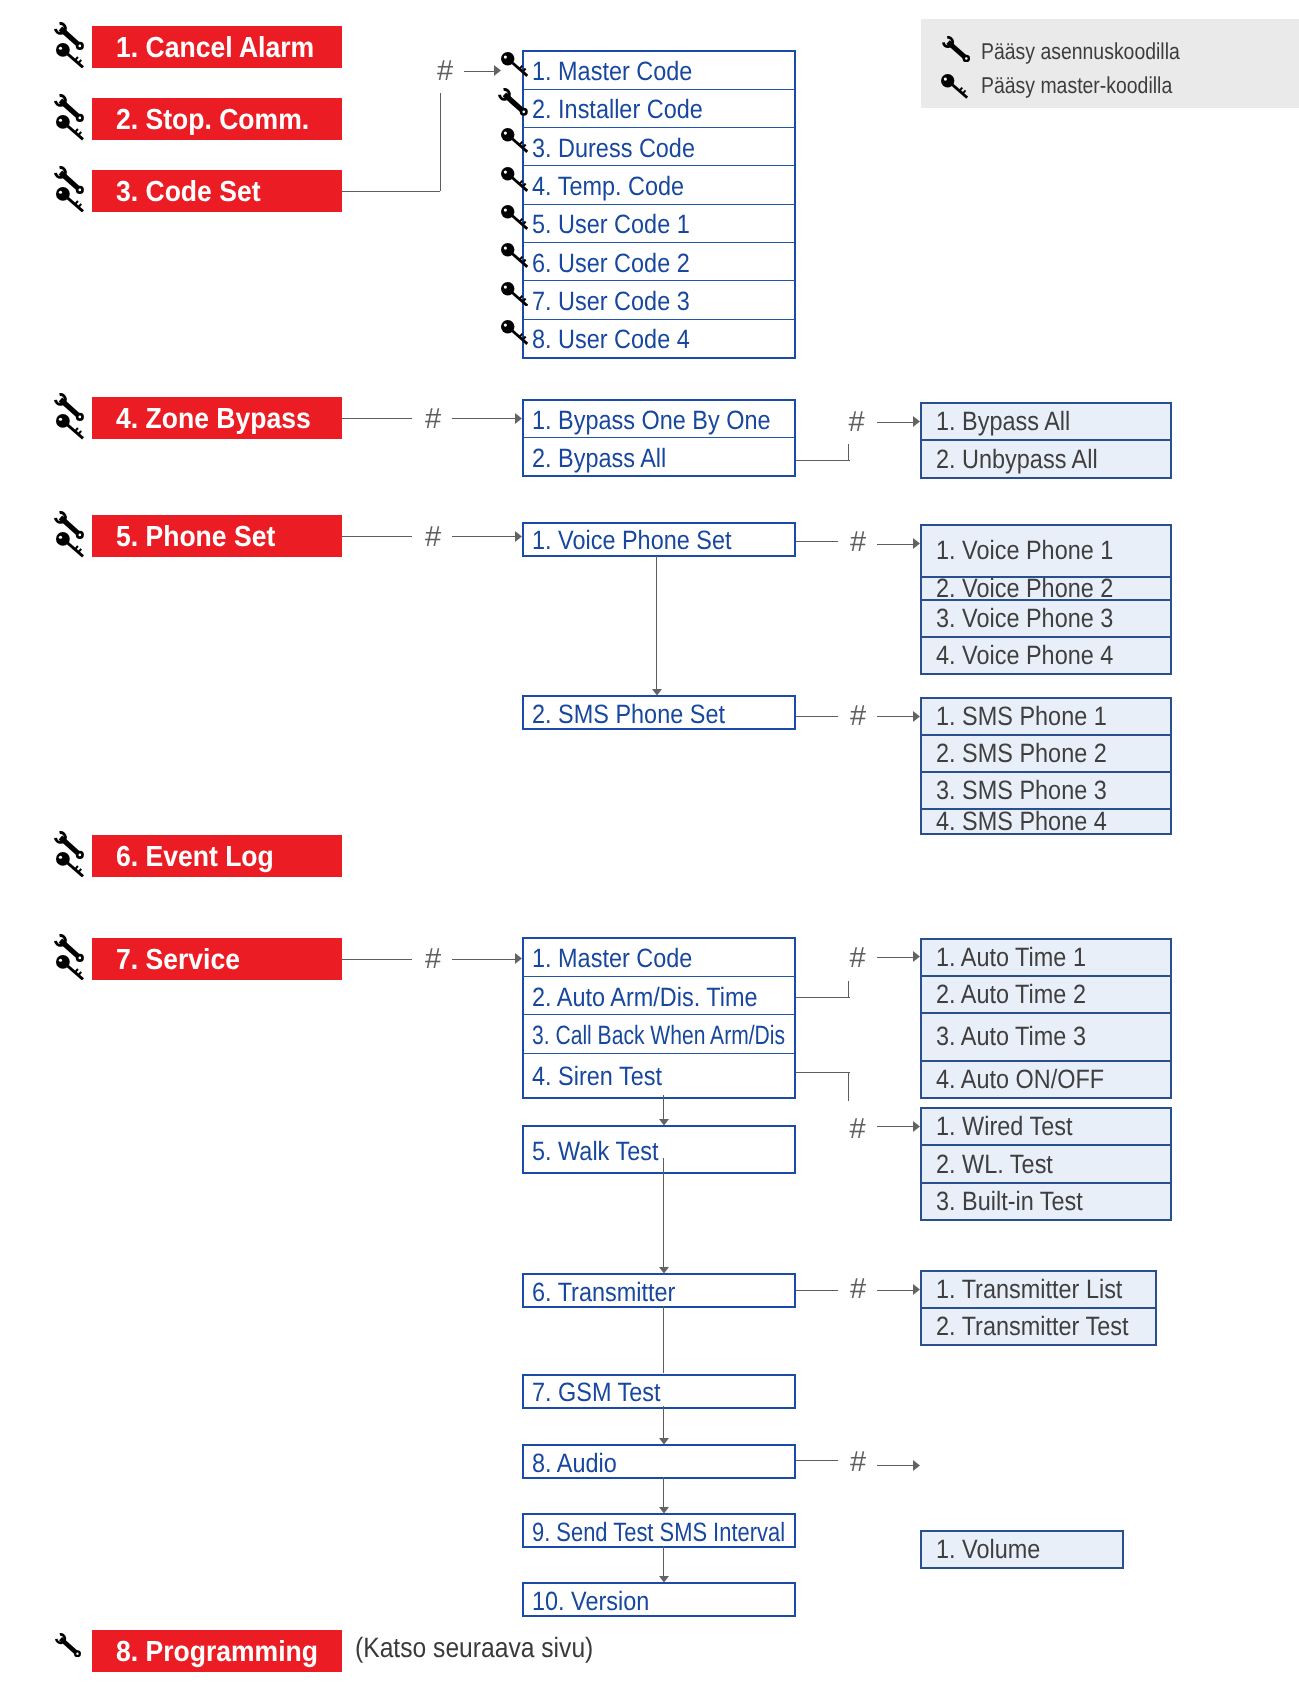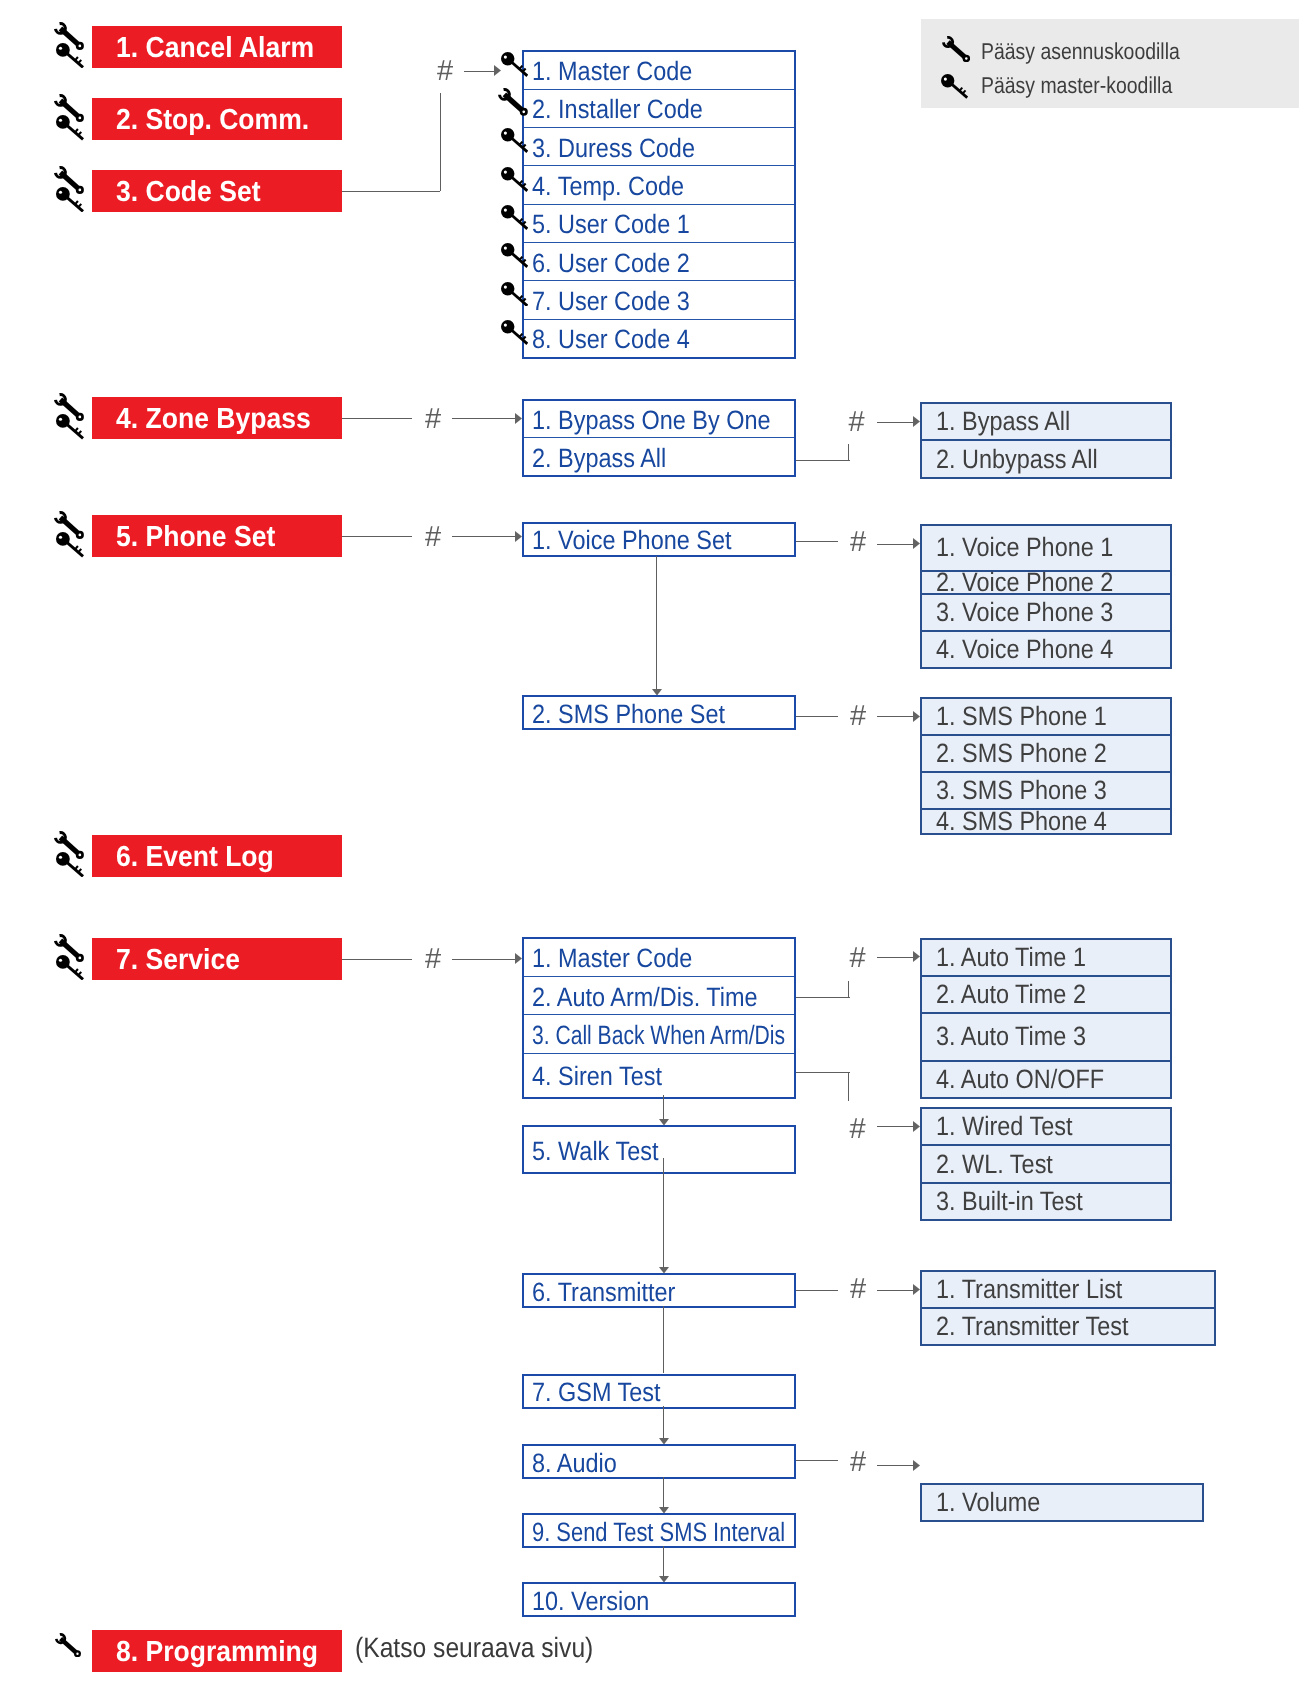--- a/index.html
+++ b/index.html
@@ -224,21 +224,21 @@
         <span style="transform: scaleX(0.885);">1. Voice Phone Set</span>
       </div>
     </div>
 <div class="h" style="left:342.0px;top:536.0px;width:70.0px"></div>
 <div class="hash" style="left:425.0px;top:523.3px"><span>#</span></div>
 <div class="h" style="left:452.0px;top:536.0px;width:64.5px"></div>
     <svg class="arrow" style="left:515.4px;top:530.5px;width:7px;height:11px" viewBox="0 0 7 11">
       <path d="M0 0 L7 5.5 L0 11 Z" fill="#636363"></path>
     </svg>
 <div class="tbl3" style="left:920.0px;top:523.9px;width:252.0px">
-      <div class="row" style="height:44px">
+      <div class="row" style="height:50px">
         <span style="transform: scaleX(0.885);">1. Voice Phone 1</span>
       </div>
       <div class="row" style="height:23px">
         <span style="transform: scaleX(0.885);">2. Voice Phone 2</span>
       </div>
       <div class="row" style="height:37.20px">
         <span style="transform: scaleX(0.885);">3. Voice Phone 3</span>
       </div>
       <div class="row" style="height:37.20px">
         <span style="transform: scaleX(0.885);">4. Voice Phone 4</span>
@@ -349,21 +349,21 @@
     </svg>
 <div class="tbl" style="left:522.0px;top:1273.3px;width:274.0px">
       <div class="row" style="height:31.00px">
         <span style="transform: scaleX(0.885);">6. Transmitter</span>
       </div>
     </div>
 <div class="v" style="left:663.3px;top:1157.5px;height:110.8px"></div>
     <svg class="arrow" style="left:659.3px;top:1267.1px;width:10px;height:6.6px" viewBox="0 0 10 6.6">
       <path d="M0 0 L10 0 L5 6.6 Z" fill="#636363"></path>
     </svg>
-<div class="tbl3" style="left:920.0px;top:1270.0px;width:296px">
+<div class="tbl3" style="left:920.0px;top:1270.0px;width:237px">
       <div class="row" style="height:35.20px">
         <span style="transform: scaleX(0.885);">1. Transmitter List</span>
       </div>
       <div class="row" style="height:37.20px">
         <span style="transform: scaleX(0.885);">2. Transmitter Test</span>
       </div>
     </div>
 <div class="h" style="left:796.0px;top:1289.5px;width:42.0px"></div>
 <div class="hash" style="left:850.0px;top:1275.3px"><span>#</span></div>
 <div class="h" style="left:877.0px;top:1289.6px;width:37.5px"></div>
@@ -378,21 +378,21 @@
 <div class="v" style="left:663.3px;top:1305.8px;height:67.7px"></div>
 <div class="tbl" style="left:522.0px;top:1444.1px;width:274.0px">
       <div class="row" style="height:31.00px">
         <span style="transform: scaleX(0.885);">8. Audio</span>
       </div>
     </div>
 <div class="v" style="left:663.3px;top:1406.0px;height:33.1px"></div>
     <svg class="arrow" style="left:659.3px;top:1437.9px;width:10px;height:6.6px" viewBox="0 0 10 6.6">
       <path d="M0 0 L10 0 L5 6.6 Z" fill="#636363"></path>
     </svg>
-<div class="tbl3" style="left:920.0px;top:1483px;width:284px">
+<div class="tbl3" style="left:920.0px;top:1530px;width:204px">
       <div class="row" style="height:35.20px">
         <span style="transform: scaleX(0.885);">1. Volume</span>
       </div>
     </div>
 <div class="h" style="left:796.0px;top:1460.3px;width:42.0px"></div>
 <div class="hash" style="left:850.0px;top:1447.8px"><span>#</span></div>
 <div class="h" style="left:877.0px;top:1465.1px;width:37.5px"></div>
     <svg class="arrow" style="left:913.4px;top:1459.6px;width:7px;height:11px" viewBox="0 0 7 11">
       <path d="M0 0 L7 5.5 L0 11 Z" fill="#636363"></path>
     </svg>

